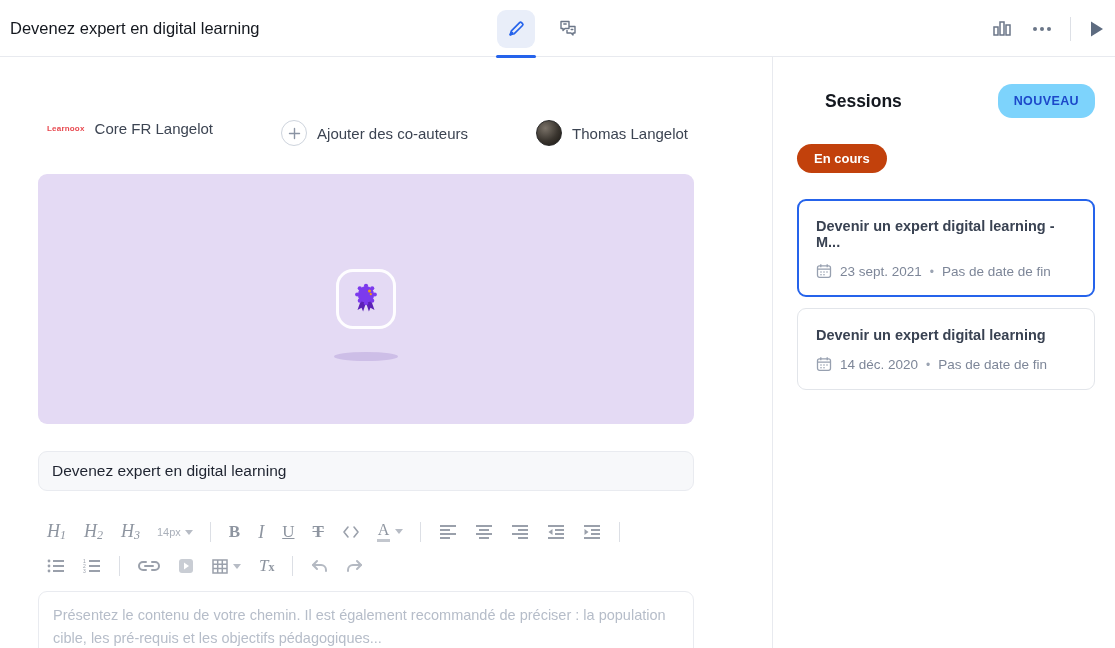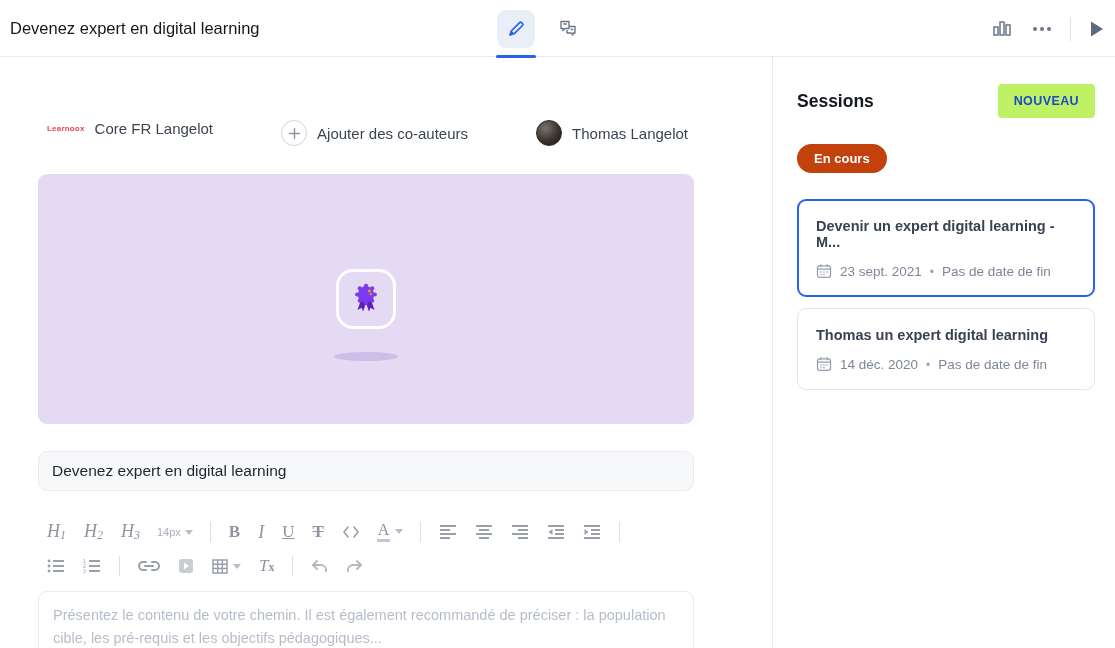--- a/index.html
+++ b/index.html
@@ -74,23 +74,23 @@
   .tb-tx { font-family:"Liberation Serif", serif; font-style:italic; font-size:17px; color:#8e95a0; }
   .tb-tx .x { font-style:normal; font-size:12px; font-weight:700; }
 
   
   .editor { margin-top:10px; width:656px; height:120px; border:1px solid #e9ebf0;
     border-radius:9px 9px 0 0; background:#fff; padding:12px 14px; cursor:text; }
   .placeholder { font-size:14.5px; line-height:1.6; color:#b6bdc9; max-width:620px; }
 
   
   .sidebar { flex:1; padding:27px 20px 0 24px; background:#fff; }
-  .side-head { display:flex; align-items:center; justify-content:space-between; }
+  .side-head { display:flex; align-items:center; justify-content:space-between;margin-left:28px; }
   .side-title { font-size:17.5px; font-weight:700; color:#14181f; }
-  .new-btn { background:#bef264; color:#1c48c9; border:none; border-radius:4px;
+  .new-btn { background:#7dd3fc; color:#1c48c9; border:none; border-radius:14px;
     font-family:"Liberation Sans", sans-serif; font-size:12.5px; font-weight:700;
     letter-spacing:.4px; padding:10px 16px; cursor:pointer; }
   .pill { display:inline-block; margin-top:26px; background:#c2410c; color:#fff;
     font-size:13px; font-weight:700; padding:7px 17px; border-radius:15px; cursor:pointer; }
   .cards { margin-top:26px; display:flex; flex-direction:column; gap:11px; }
   .card { border-radius:9px; background:#fff; padding:17px 17px 16px; cursor:pointer; }
   .card.selected { border:2px solid #2563eb; }
   .card.normal { border:1px solid #e2e5ea; padding:18px 18px 17px; }
   .card-title { font-size:14.5px; font-weight:700; color:#394252; }
   .card-meta { margin-top:13px; display:flex; align-items:flex-end; gap:8px;
@@ -370,21 +370,21 @@
                   </g>
               </svg>
             </span>
             <span>23 sept. 2021</span>
             <span class="dot-sep">•</span>
             <span>Pas de date de fin</span>
           </div>
         </div>
 
         <div class="card normal">
-          <div class="card-title">Thomas un expert digital learning</div>
+          <div class="card-title">Devenir un expert digital learning</div>
           <div class="card-meta">
             <span>
               <svg width="16" height="16" viewBox="0 0 16 16" fill="none" stroke="#97a0b0" stroke-width="1.3">
                 <rect x="1.5" y="2.8" width="13" height="11.5" rx="2"></rect>
                 <path d="M1.5 6.2h13M4.8 1.2v3M11.2 1.2v3"></path>
                 <g fill="#97a0b0" stroke="none">
                     <circle cx="5" cy="9" r=".8"></circle>
                     <circle cx="8" cy="9" r=".8"></circle>
                     <circle cx="11" cy="9" r=".8"></circle>
                     <circle cx="5" cy="11.7" r=".8"></circle>

